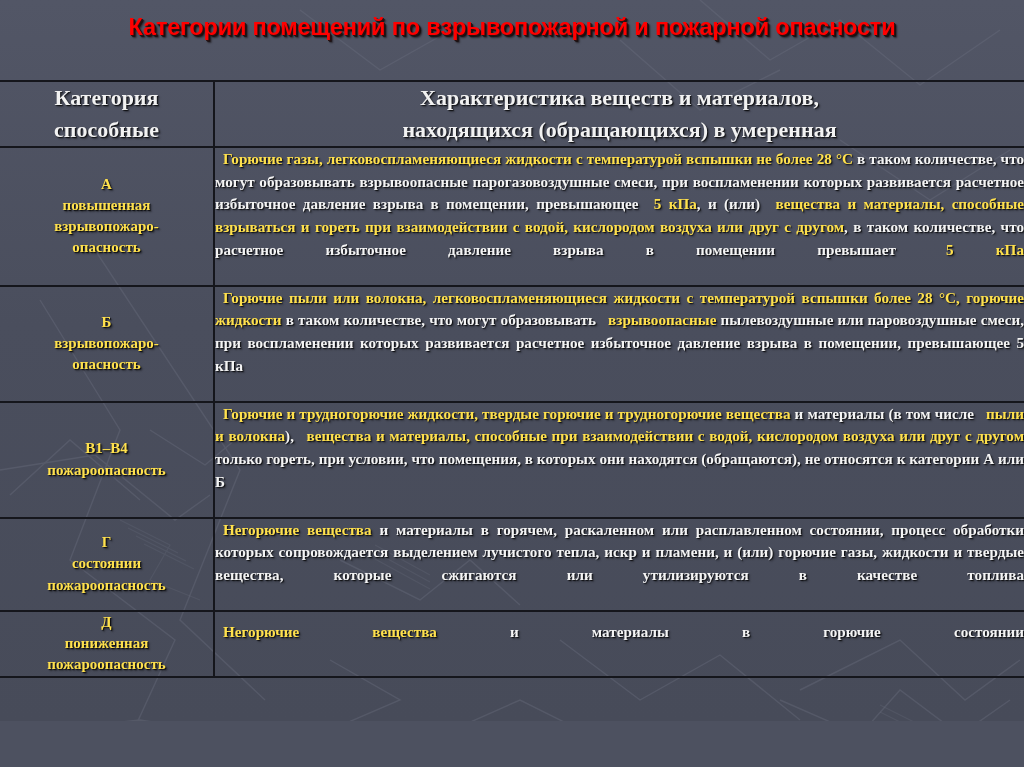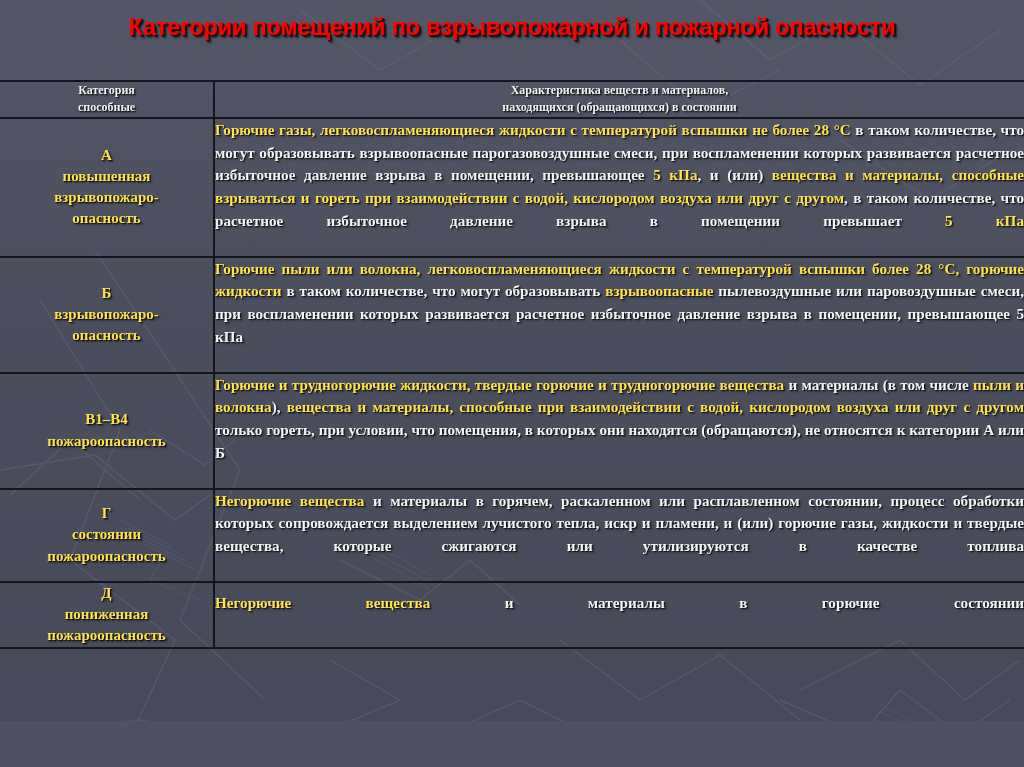--- a/index.html
+++ b/index.html
@@ -78,21 +78,21 @@
   }
   .cell-desc {
     padding: 6px 12px 8px 14px;
     vertical-align: top;
   }
 
   
   .hdr {
     font-family: "Liberation Serif", "DejaVu Serif", serif;
     font-weight: bold;
-    font-size: 12px;
+    font-size: 22px;
     color: #f2f2f2;
     text-shadow: 1px 1px 1px rgba(0,0,0,.75), 2px 2px 2px rgba(0,0,0,.35);
     line-height: 1.45;
     text-align: center;
   }
   .hdr-cat { padding: 9px 6px 11px; }
   .hdr-desc { padding: 9px 6px 11px; text-align: center; border-radius: 18px; }
 
   
   .cat-label {
@@ -111,20 +111,21 @@
     line-height: 1.5;
     color: #f4f4f4;
     text-align: justify;
     text-justify: inter-word;
     font-weight: bold;
     text-shadow: 1px 1px 1px rgba(0,0,0,.75), 2px 2px 2px rgba(0,0,0,.3);
     margin: 0;
   }
   .desc .hl {
     color: #ffe14d;
+    padding-left: 8px;
   }
 
   
   .desc::after {
     content: "";
     display: inline-block;
     width: 100%;
   }
 
   .row-a  .cell-desc { padding-top: 7px; }
@@ -179,21 +180,21 @@
         <col class="c2">
       </colgroup>
     <thead>
       <tr>
         <th class="cell-cat hdr hdr-cat">
           <span>Категория</span><br>
           <span>способные</span>
         </th>
         <th class="hdr hdr-desc">
           <span>Характеристика веществ и материалов,</span><br>
-          <span>находящихся (обращающихся) в состоянии</span>
+          <span>находящихся (обращающихся) в умеренная</span>
         </th>
       </tr>
     </thead>
     <tbody id="table-body">
         <tr class="row-a">
           <td class="cell-cat">
             <div class="cat-label">
               <span class="cat-letter">А</span>
               <span class="cat-sub">повышенная</span>
               <span class="cat-sub">взрывопожаро-</span>

